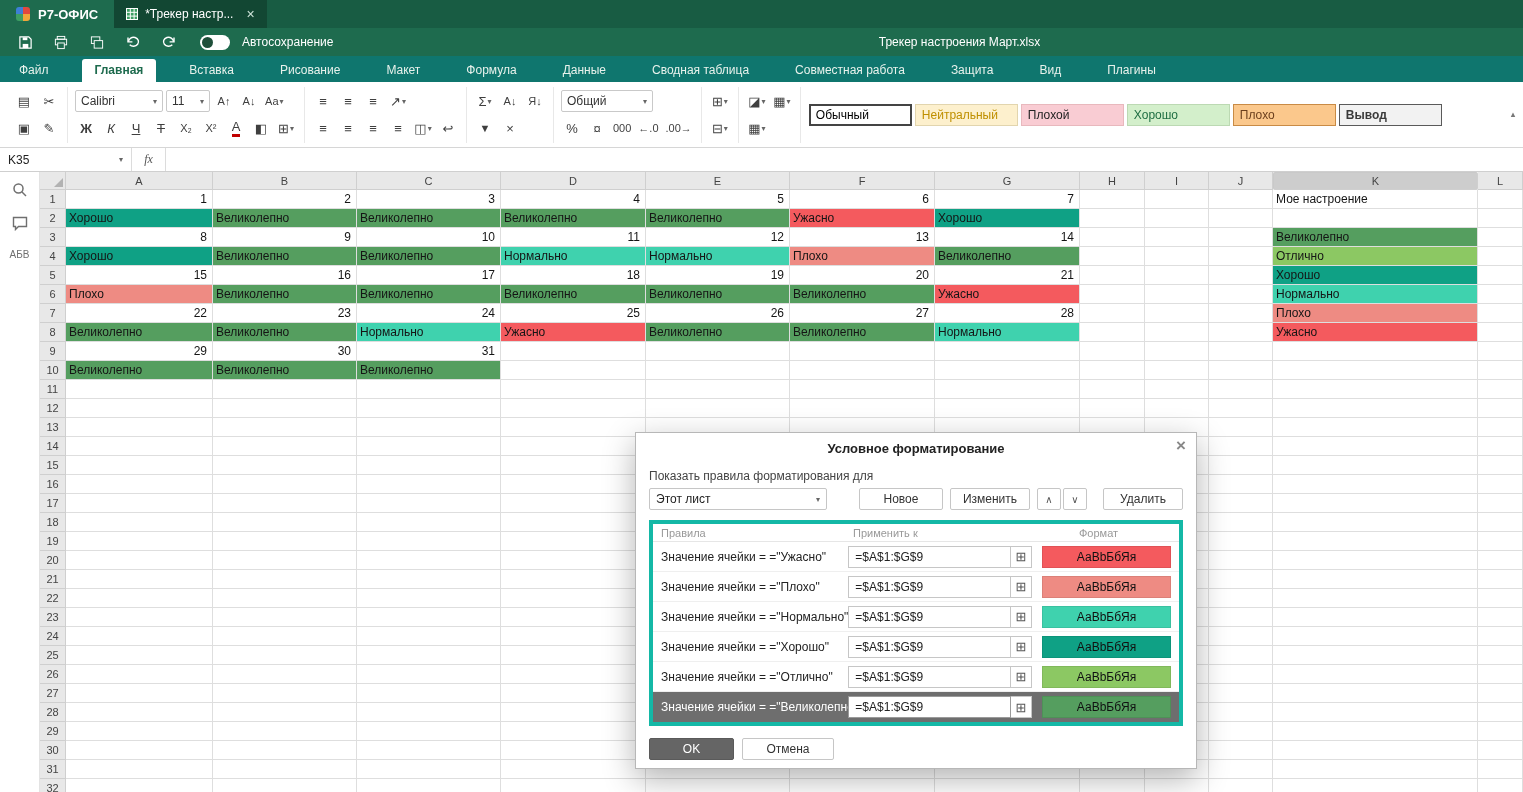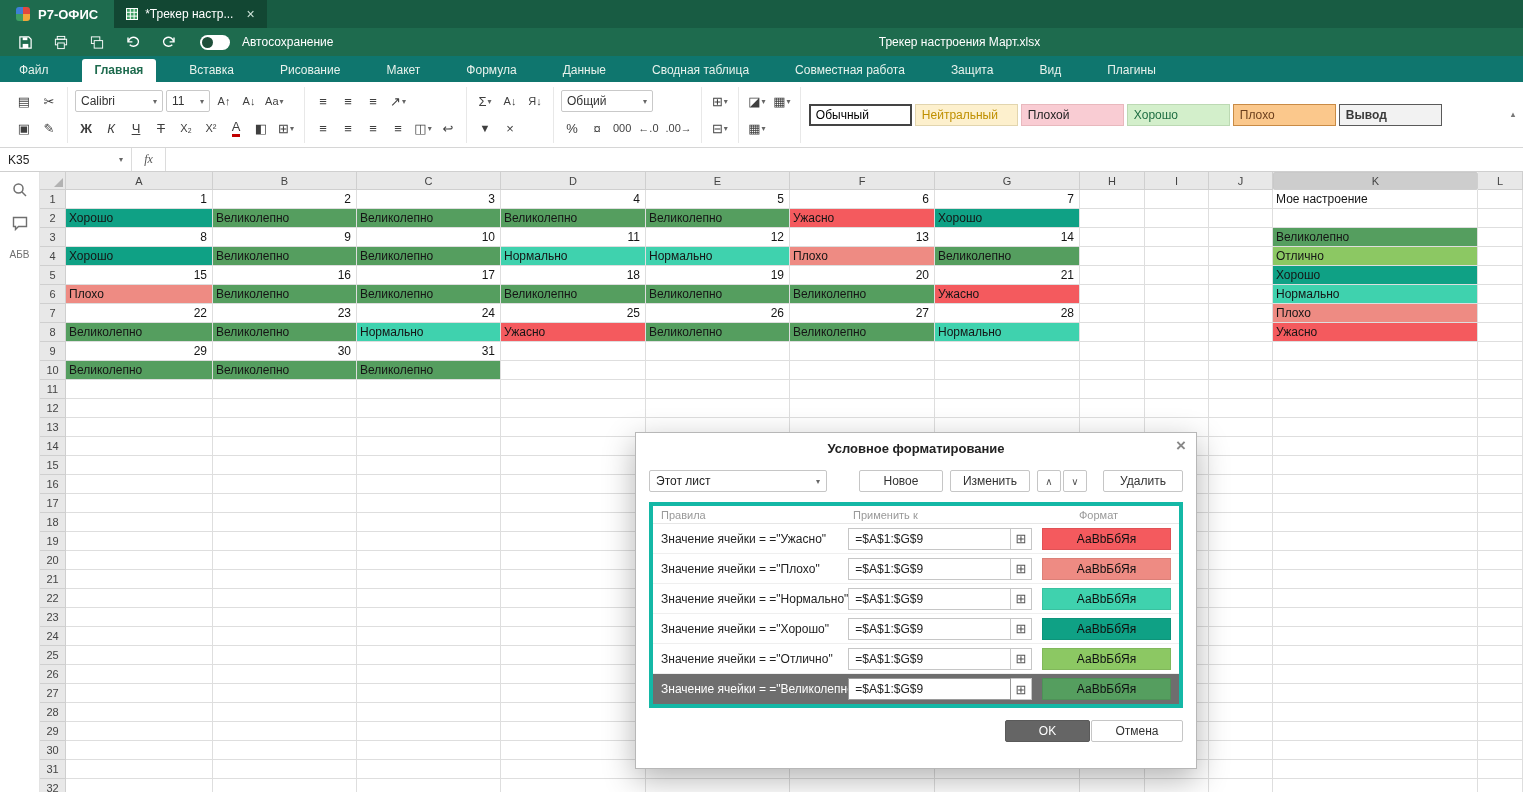--- a/index.html
+++ b/index.html
@@ -91,21 +91,21 @@
   .rt-head .h-apply{width:196px}
   .rt-head .h-format{padding-left:30px}
   .rule-row{display:flex;align-items:center;height:30px;padding:0 8px;border-bottom:1px solid #efefef;cursor:pointer}
   .rule-row:last-child{border-bottom:none}
   .rule-text{width:192px;font-size:12px;overflow:hidden;white-space:nowrap}
   .rule-input{width:166px;height:22px;border:1px solid #c6c6c6;background:#fff;color:#222;display:flex;align-items:center;padding:0 6px;font-size:12px}
   .range-icon{width:22px;height:22px;border:1px solid #c6c6c6;border-left:none;display:flex;align-items:center;justify-content:center;color:#555;font-size:13px;background:#fff}
   .rule-swatch{width:132px;height:22px;margin-left:10px;display:flex;align-items:center;justify-content:center;font-size:12px;color:#111;border:1px solid rgba(0,0,0,.08)}
   .rule-row.selected{background:#6e6e6e;color:#fff}
   .rule-row.selected .rule-input{border-color:#9a9a9a}
-  .dlg-footer{display:flex;justify-content:flex-end;gap:1px;margin:12px 0 15px;flex:0 0 auto}
+  .dlg-footer{display:flex;justify-content:flex-start;gap:8px;margin:12px 0 15px;flex:0 0 auto}
   .btn-ok{width:85px;background:#656565;border-color:#5a5a5a;color:#fff}
   .btn-cancel{width:92px}
 </style>
 </head>
 <body>
 
 <div class="app">
 
   <div class="titlebar">
     <div class="app-logo">
@@ -919,20 +919,21 @@
         </div>
     </div>
   </div>
 
   <div class="dialog">
     <div class="dlg-title">
       <span>Условное форматирование</span>
       <span class="dlg-close">×</span>
     </div>
     <div class="dlg-body">
+      <div class="dlg-label">Показать правила форматирования для</div>
       <div class="dlg-controls">
         <div class="dlg-select">
           <span>Этот лист</span>
           <span class="chev">▾</span>
         </div>
         <div class="spacer"></div>
         <div class="btn btn-new">Новое</div>
         <div class="btn btn-edit">Изменить</div>
         <div class="btn btn-arrow">∧</div>
         <div class="btn btn-arrow">∨</div>

